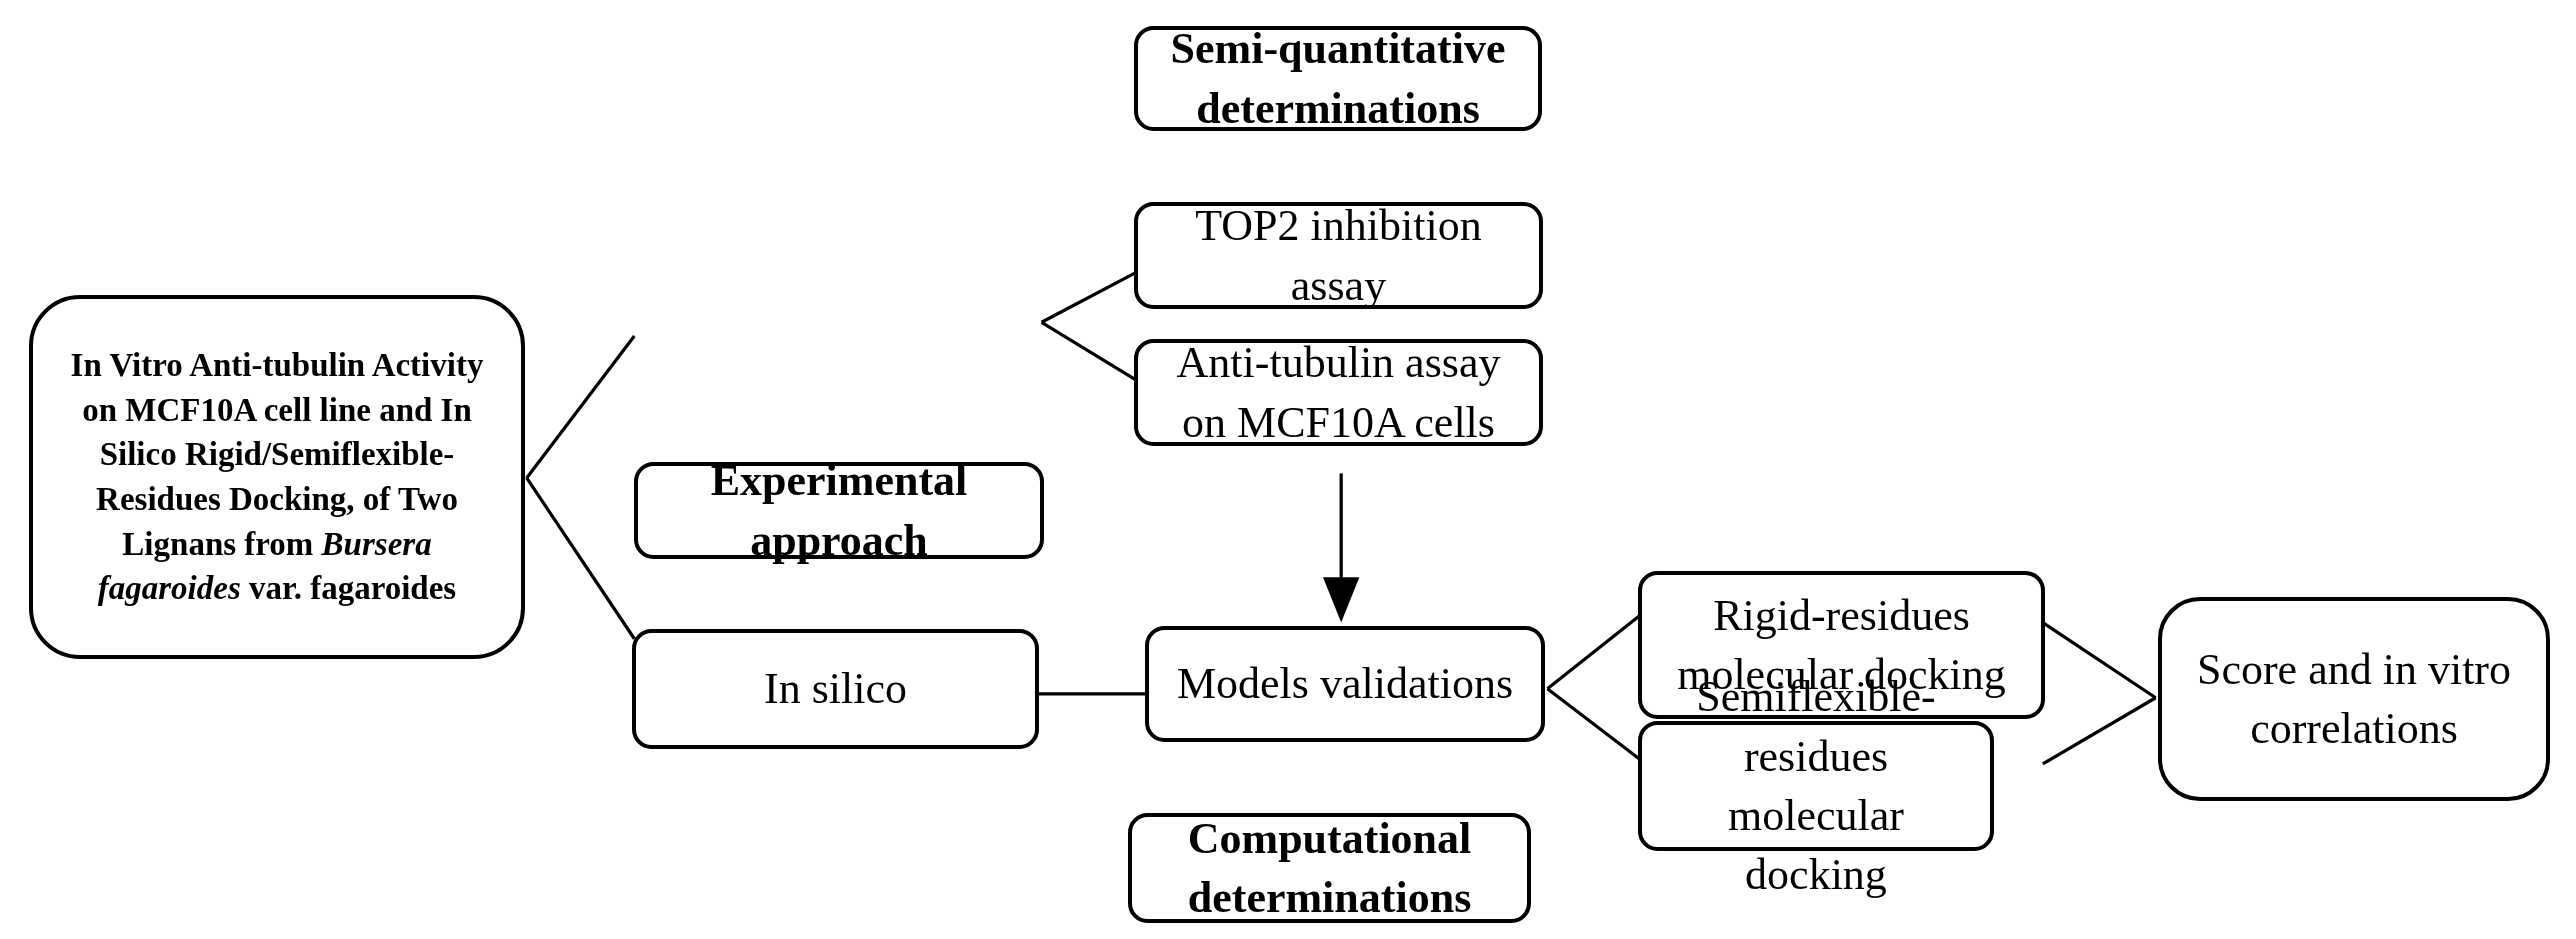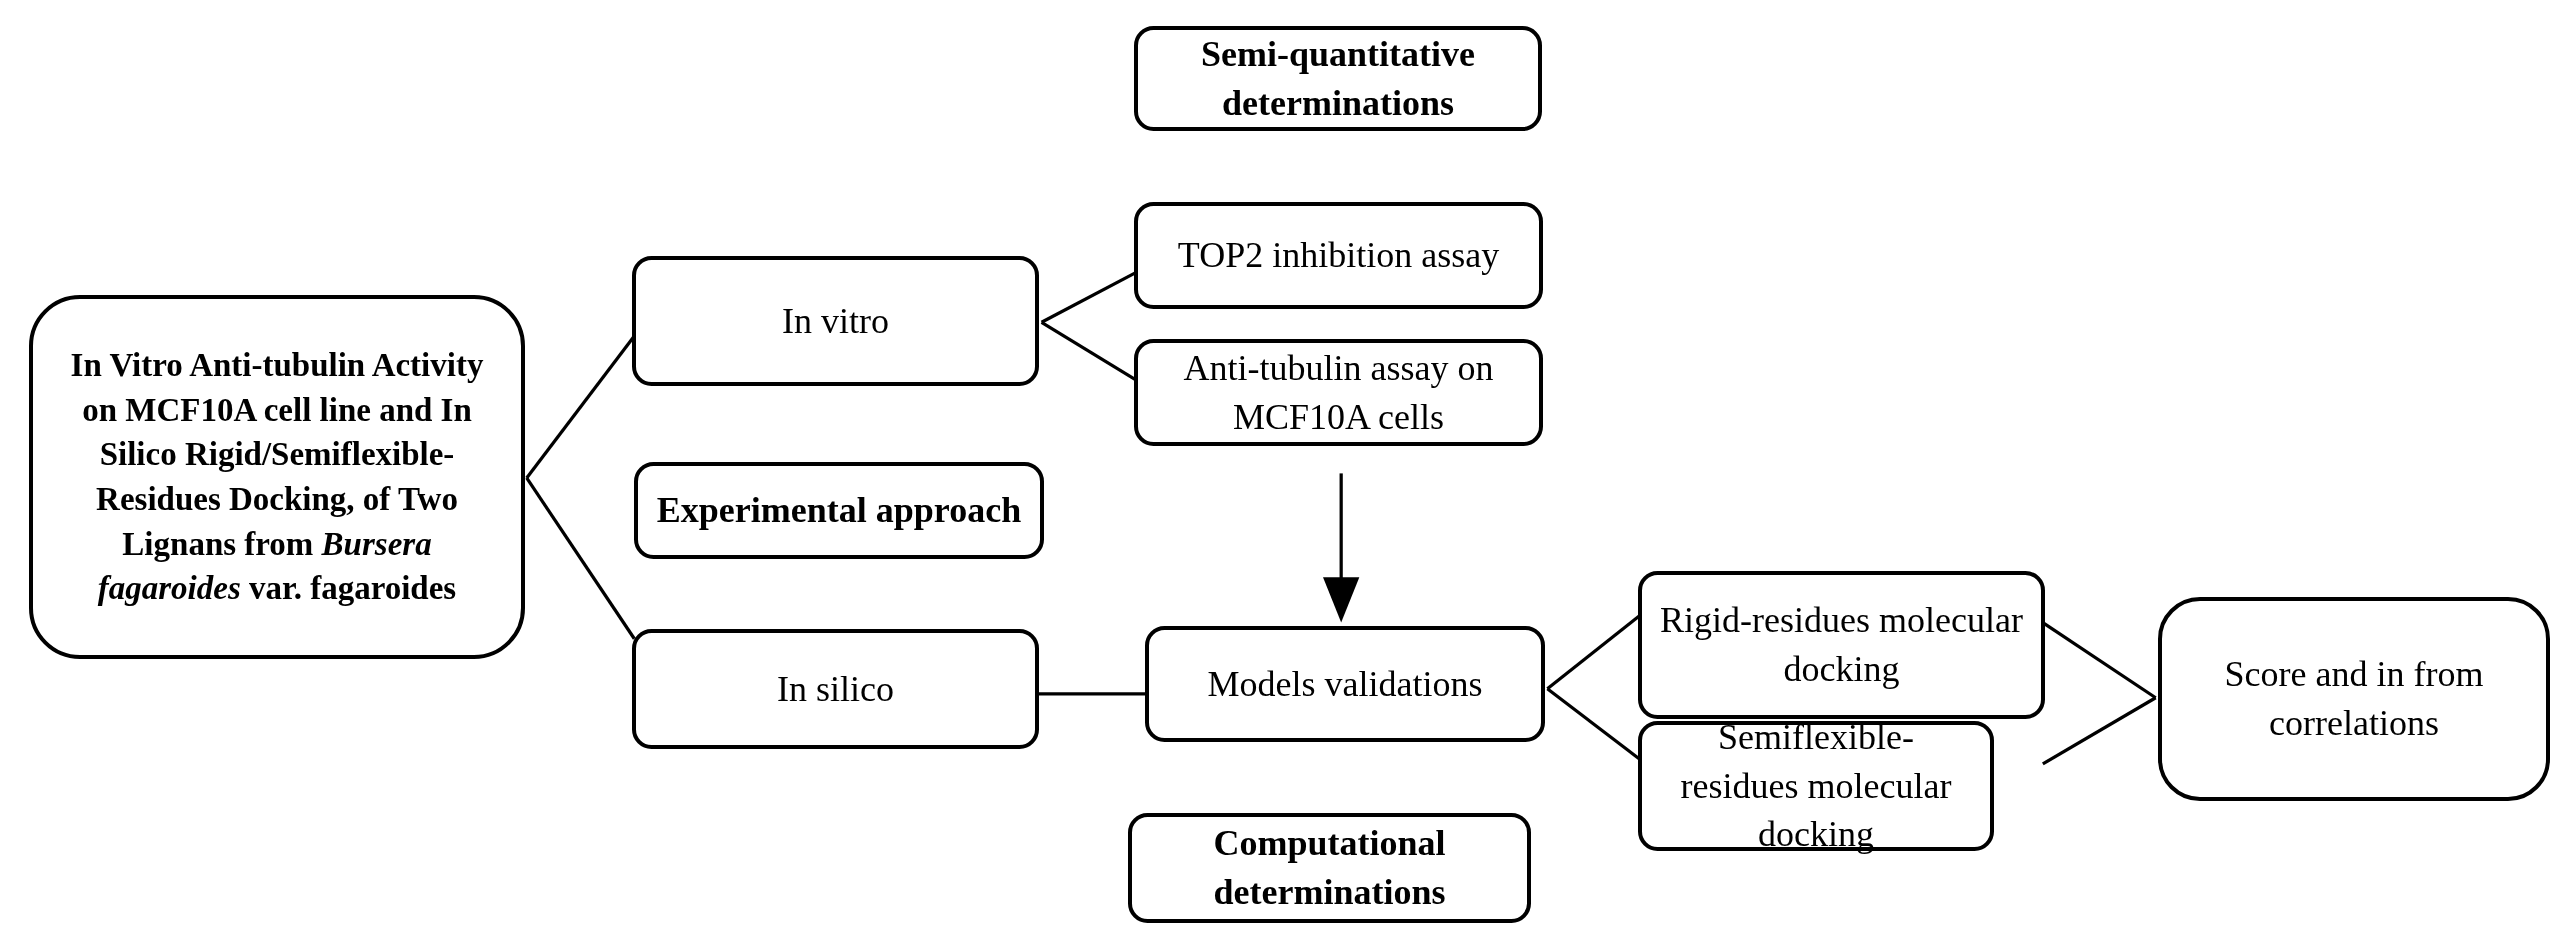--- a/index.html
+++ b/index.html
@@ -31,21 +31,21 @@
   .node {
     position: absolute;
     box-sizing: border-box;
     display: flex;
     align-items: center;
     justify-content: center;
     text-align: center;
     background: #ffffff;
     border: 4.5px solid #000000;
     border-radius: 19.5px;
-    font-size: 36px;
+    font-size: 44px;
     line-height: 1.35;
     padding: 5.2px 18px;
   }
   .node.bold {
     font-weight: bold;
   }
   .node.title {
     border-radius: 51px;
     font-size: 33px;
     font-weight: bold;
@@ -82,23 +82,20 @@
     <line x1="3150" y1="960" x2="3324" y2="1076"></line>
     <line x1="3150" y1="1178" x2="3324" y2="1076"></line>
   </svg>
 
   <div class="node title" style="left:29px; top:295px; width:496px; height:364px;">
     <div>
       <span>In Vitro Anti-tubulin Activity on MCF10A cell line and In Silico Rigid/Semiflexible-Residues Docking, of Two Lignans from </span><span class="sp-italic">Bursera fagaroides</span><span> var. fagaroides</span>
     </div>
   </div>
 
-  <div class="node" style="left:632px; top:256px; width:407px; height:130px;">
-    <span>In vitro</span>
-  </div>
 
   <div class="node bold" style="left:634px; top:462px; width:410px; height:97px;">
     <span>Experimental approach</span>
   </div>
 
   <div class="node" style="left:632px; top:629px; width:407px; height:120px;">
     <span>In silico</span>
   </div>
 
   <div class="node bold" style="left:1134px; top:26px; width:408px; height:105px;">
@@ -123,17 +120,17 @@
 
   <div class="node" style="left:1638px; top:534px; width:407px; height:148px;margin-top:37px;">
     <span>Rigid-residues molecular docking</span>
   </div>
 
   <div class="node" style="left:1638px; top:721px; width:356px; height:130px;">
     <span>Semiflexible-residues molecular docking</span>
   </div>
 
   <div class="node score" style="left:2158px; top:597px; width:392px; height:204px;">
-    <span>Score and in from correlations</span>
+    <span>Score and in vitro correlations</span>
   </div>
 
 </div>
 
 
 </body></html>

